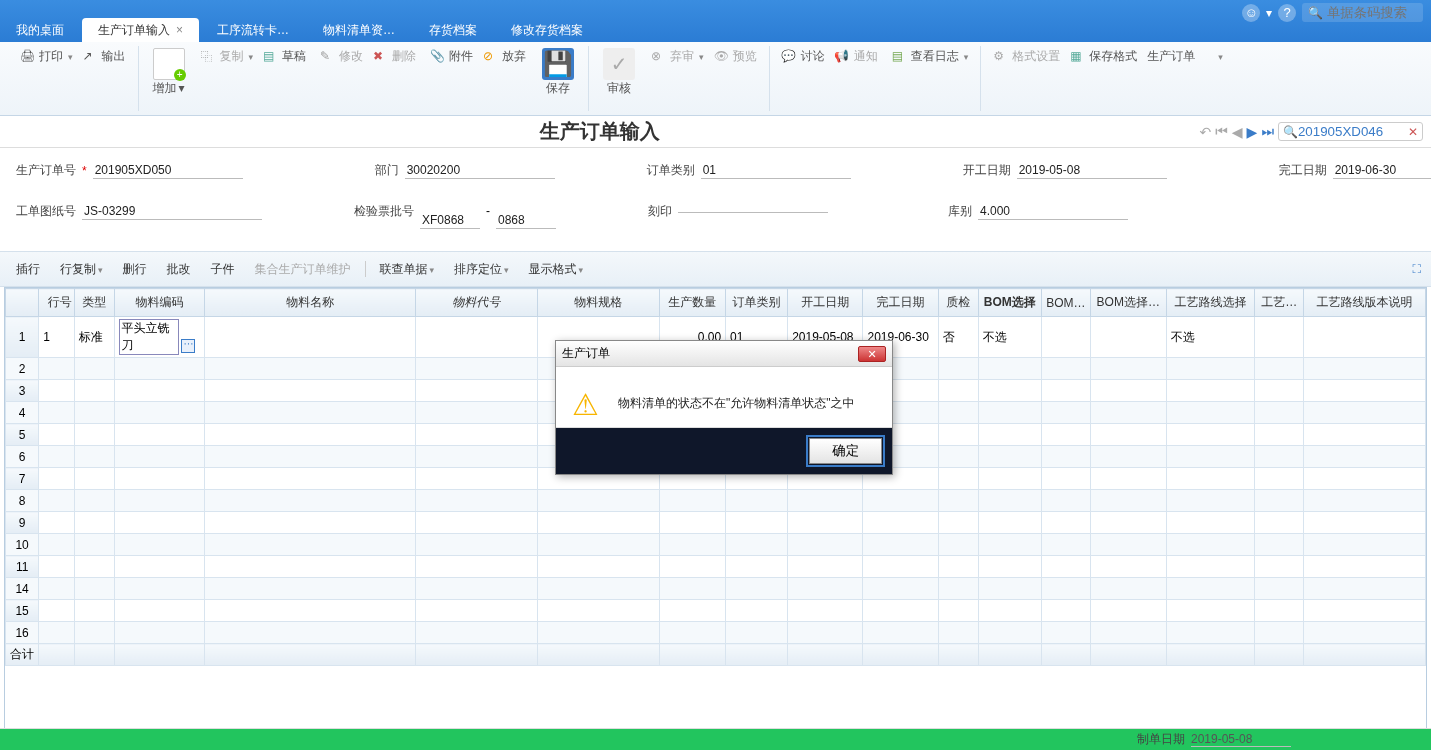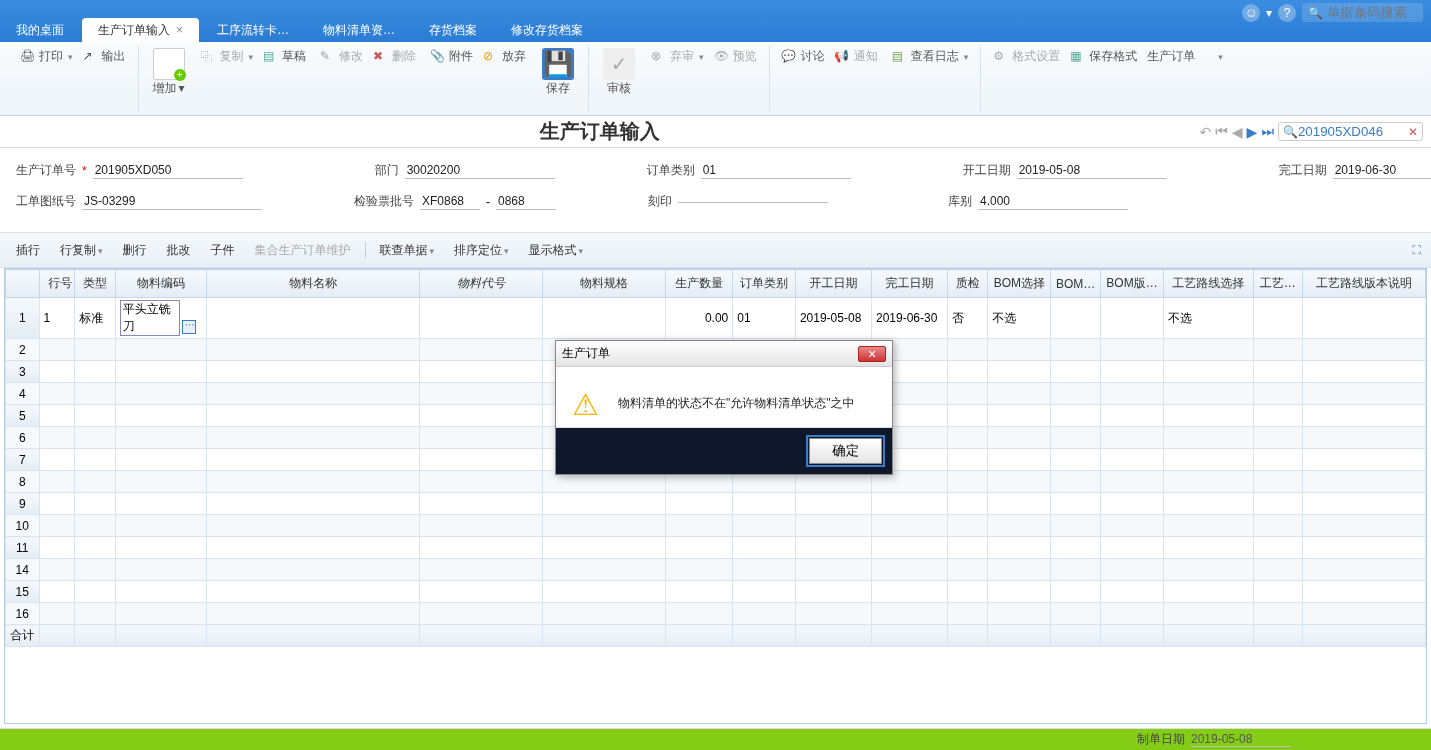--- a/index.html
+++ b/index.html
@@ -62,21 +62,21 @@
 .navsearch input { border: none; outline: none; width: 110px; color: #3a7cc8; }
 .navsearch .close { color: #c55; cursor: pointer; }
 
 
 .form-area { padding: 14px 4px 8px 16px; }
 .form-row { display: flex; gap: 32px; margin-bottom: 14px; }
 .field { display: flex; align-items: center; gap: 6px; }
 .field label { color: #444; white-space: nowrap; }
 .field .req { color: #d00; }
 .field .val { border-bottom: 1px solid #bbb; min-width: 150px; padding: 1px 2px; color: #222; }
-.field .val.short { min-width: 60px; }
+.field .val.short { min-width: 60px; margin-top: 19px; }
 
 
 .grid-toolbar { height: 36px; background: linear-gradient(#f4f8fb,#e8f0f7); border-top: 1px solid #d5e1ec; border-bottom: 1px solid #d5e1ec; display: flex; align-items: center; padding: 0 10px; gap: 8px; }
 .gtbtn { padding: 2px 6px; color: #333; cursor: pointer; }
 .gtbtn.disabled { color: #aaa; }
 .gtsep { width: 1px; height: 16px; background: #ccc; }
 .gt-expand { margin-left: auto; cursor: pointer; color: #3a7cc8; }
 
 
 .grid-wrap { border: 1px solid #b8cde0; margin: 0 4px; height: 456px; overflow: hidden; position: relative; }
@@ -95,21 +95,21 @@
 .modal-title { height: 26px; background: linear-gradient(#fff,#e4e4e4); display: flex; align-items: center; padding: 0 6px; font-size: 12px; border-bottom: 1px solid #ccc; }
 .modal-title .close { margin-left: auto; width: 28px; height: 16px; background: linear-gradient(#e88,#c33); border: 1px solid #a22; border-radius: 2px; color: #fff; text-align: center; line-height: 14px; cursor: pointer; font-size: 11px; }
 .modal-body { padding: 20px 16px 8px 16px; display: flex; align-items: center; gap: 14px; background: #fff; }
 .modal-body .warn-ico { width: 32px; height: 32px; }
 .modal-body .warn-ico::before { content: "⚠"; font-size: 30px; color: #f7b500; }
 .modal-body .msg { color: #222; }
 .modal-footer { padding: 10px; text-align: right; background: #0f172a; border-top: 1px solid #ddd; }
 .modal-footer button { padding: 3px 22px; border: 1px solid #888; background: linear-gradient(#fff,#e4e4e4); cursor: pointer; outline: 2px solid #3a7cc8; outline-offset: 1px; }
 
 
-.statusbar { position: absolute; bottom: 0; left: 0; right: 0; height: 22px; background: #84cc16; border-top: 1px solid #ddd; display: flex; align-items: center; justify-content: flex-end; padding: 0 140px 0 10px; gap: 6px; color: #555; }
+.statusbar { position: absolute; bottom: 0; left: 0; right: 0; height: 22px; background: #22c55e; border-top: 1px solid #ddd; display: flex; align-items: center; justify-content: flex-end; padding: 0 140px 0 10px; gap: 6px; color: #555; }
 .statusbar .lbl { color: #444; }
 .statusbar .val { border-bottom: 1px solid #bbb; min-width: 100px; }
 </style>
 </head>
 <body>
 
 <div class="top-tabs">
   <div class="tab">我的桌面</div>
   <div class="tab active">生产订单输入</div>
   <div class="tab">工序流转卡…</div>
@@ -321,23 +321,23 @@
           <th style="width: 36px;">类型</th>
           <th style="width: 82px;">物料编码</th>
           <th style="width: 190px;">物料名称</th>
           <th style="width: 110px; font-style: italic;">物料代号</th>
           <th style="width: 110px;">物料规格</th>
           <th style="width: 60px;">生产数量</th>
           <th style="width: 56px;">订单类别</th>
           <th style="width: 68px;">开工日期</th>
           <th style="width: 68px;">完工日期</th>
           <th style="width: 36px;">质检</th>
-          <th style="width: 56px;">BOM选择</th>
+          <th style="width: 56px; font-weight: bold;">BOM选择</th>
           <th style="width: 40px;">BOM…</th>
-          <th style="width: 46px;">BOM版…</th>
+          <th style="width: 46px;">BOM选择…</th>
           <th style="width: 80px;">工艺路线选择</th>
           <th style="width: 44px;">工艺…</th>
           <th style="width: 110px;">工艺路线版本说明</th>
         </tr>
       </thead>
       <tbody id="grid-body">
         <tr>
           <td class="rowhdr">1</td>
           <td>1</td>
           <td>标准</td>

